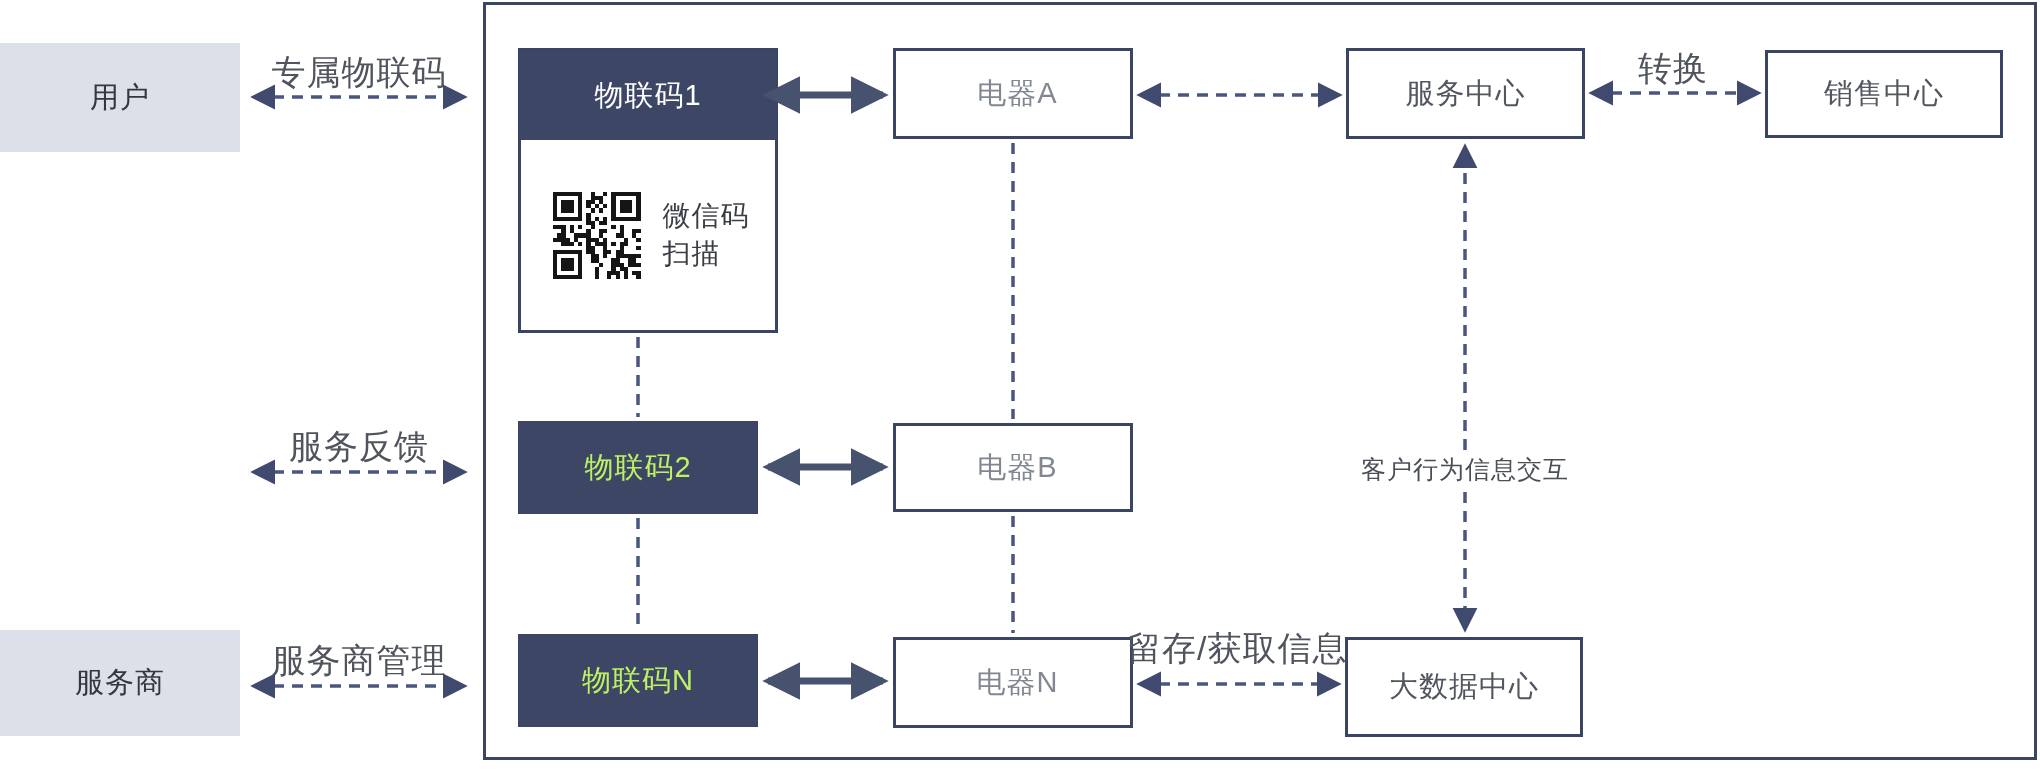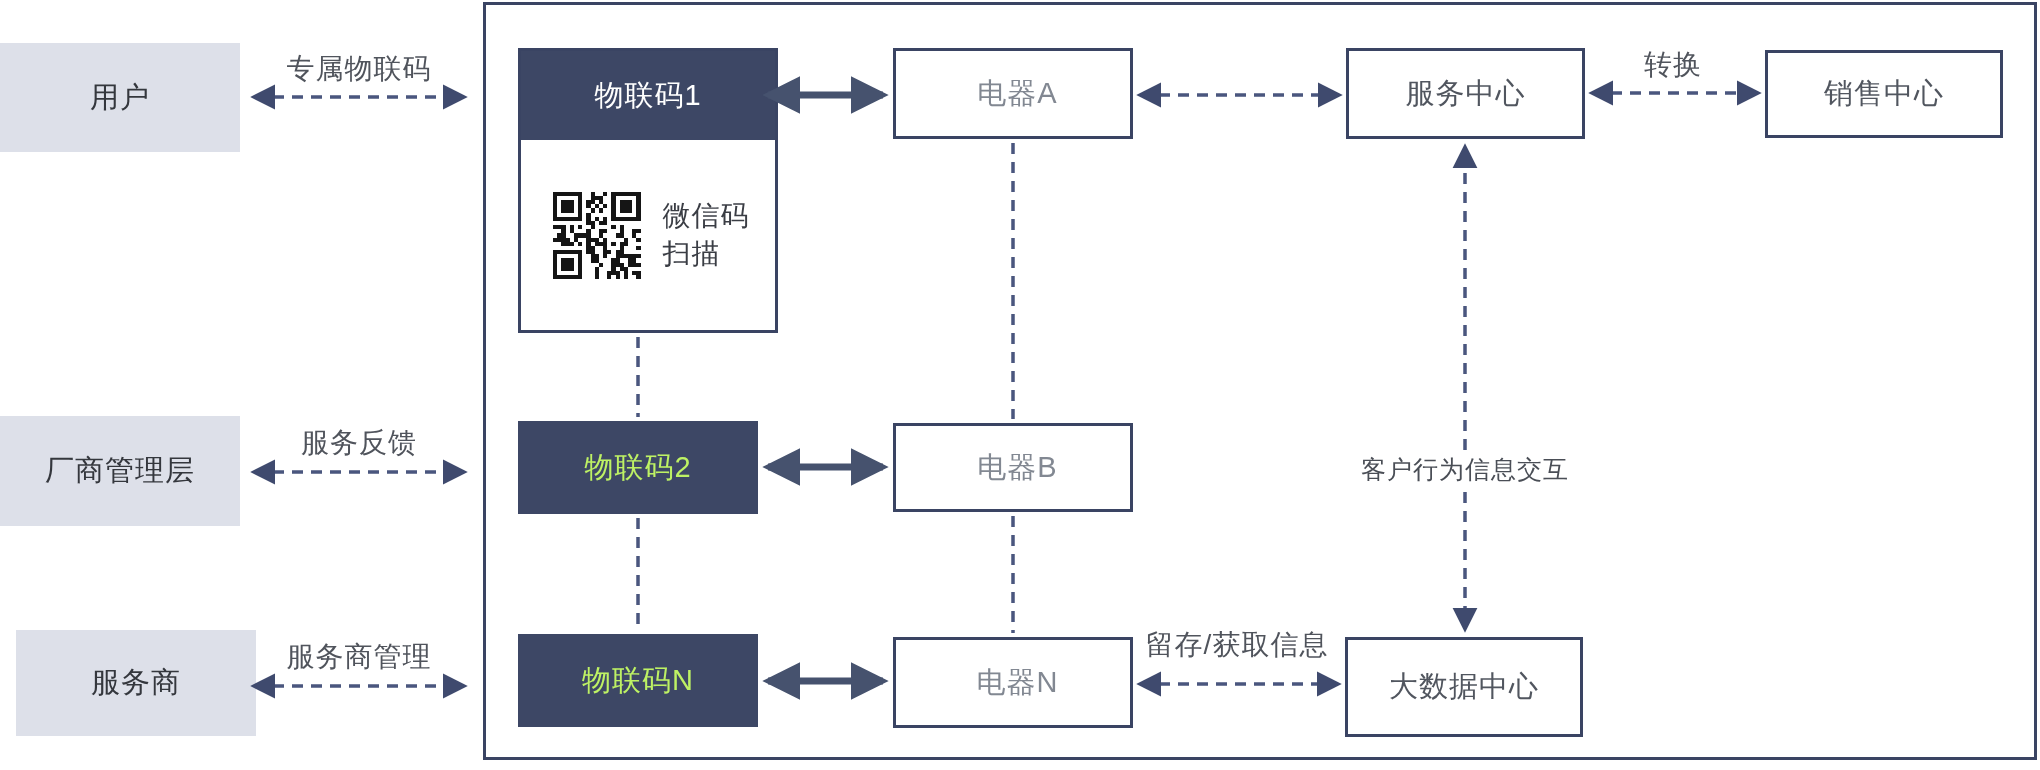--- a/index.html
+++ b/index.html
@@ -24,21 +24,21 @@
     display:flex;align-items:center;justify-content:center;
     font-size:29px;letter-spacing:1px;white-space:nowrap;
   }
   .actor{background:var(--actor);color:var(--darktext);}
   .outlined{border:3px solid var(--border);background:transparent;}
   .navyfill{background:var(--navy);color:#bef264;}
   .appliance{color:var(--appliancetext);padding-left:9px;}
   .center{color:var(--centertext);}
   .lbl{
     position:absolute;text-align:center;color:var(--labeltext);
-    font-size:28px;letter-spacing:1px;white-space:nowrap;
+    font-size:34px;letter-spacing:1px;white-space:nowrap;
   }
   #iot1{
     position:absolute;left:518px;top:48px;width:260px;height:285px;
     box-sizing:border-box;border:3px solid var(--border);
     display:flex;flex-direction:column;background:#fff;
   }
   #iot1-header{
     height:89px;flex:0 0 89px;background:var(--navy);color:#fff;
     display:flex;align-items:center;justify-content:center;
     font-size:29px;letter-spacing:1px;
@@ -53,22 +53,21 @@
     position:absolute;left:483px;top:2px;width:1554px;height:758px;
     box-sizing:border-box;border:3px solid var(--border);background:transparent;
   }
 </style>
 </head>
 <body>
 
 <div id="canvas">
 
   <div class="box actor" style="left:0;top:43px;width:240px;height:109px;">用户</div>
-  <div class="box actor" style="left:0;top:416px;width:240px;height:110px;">厂商管理层</div>
-  <div class="box actor" style="left:16px;top:630px;width:240px;height:106px;">服务商</div>
+  <div class="box actor" style="left:0;top:630px;width:240px;height:106px;">服务商</div>
 
   <div class="lbl" style="left:248px;top:50px;width:222px;">专属物联码</div>
   <div class="lbl" style="left:248px;top:424px;width:222px;">服务反馈</div>
   <div class="lbl" style="left:248px;top:638px;width:222px;">服务商管理</div>
 
   <div id="platform"></div>
 
   <div id="iot1">
     <div id="iot1-header">物联码1</div>
     <div id="iot1-panel">

